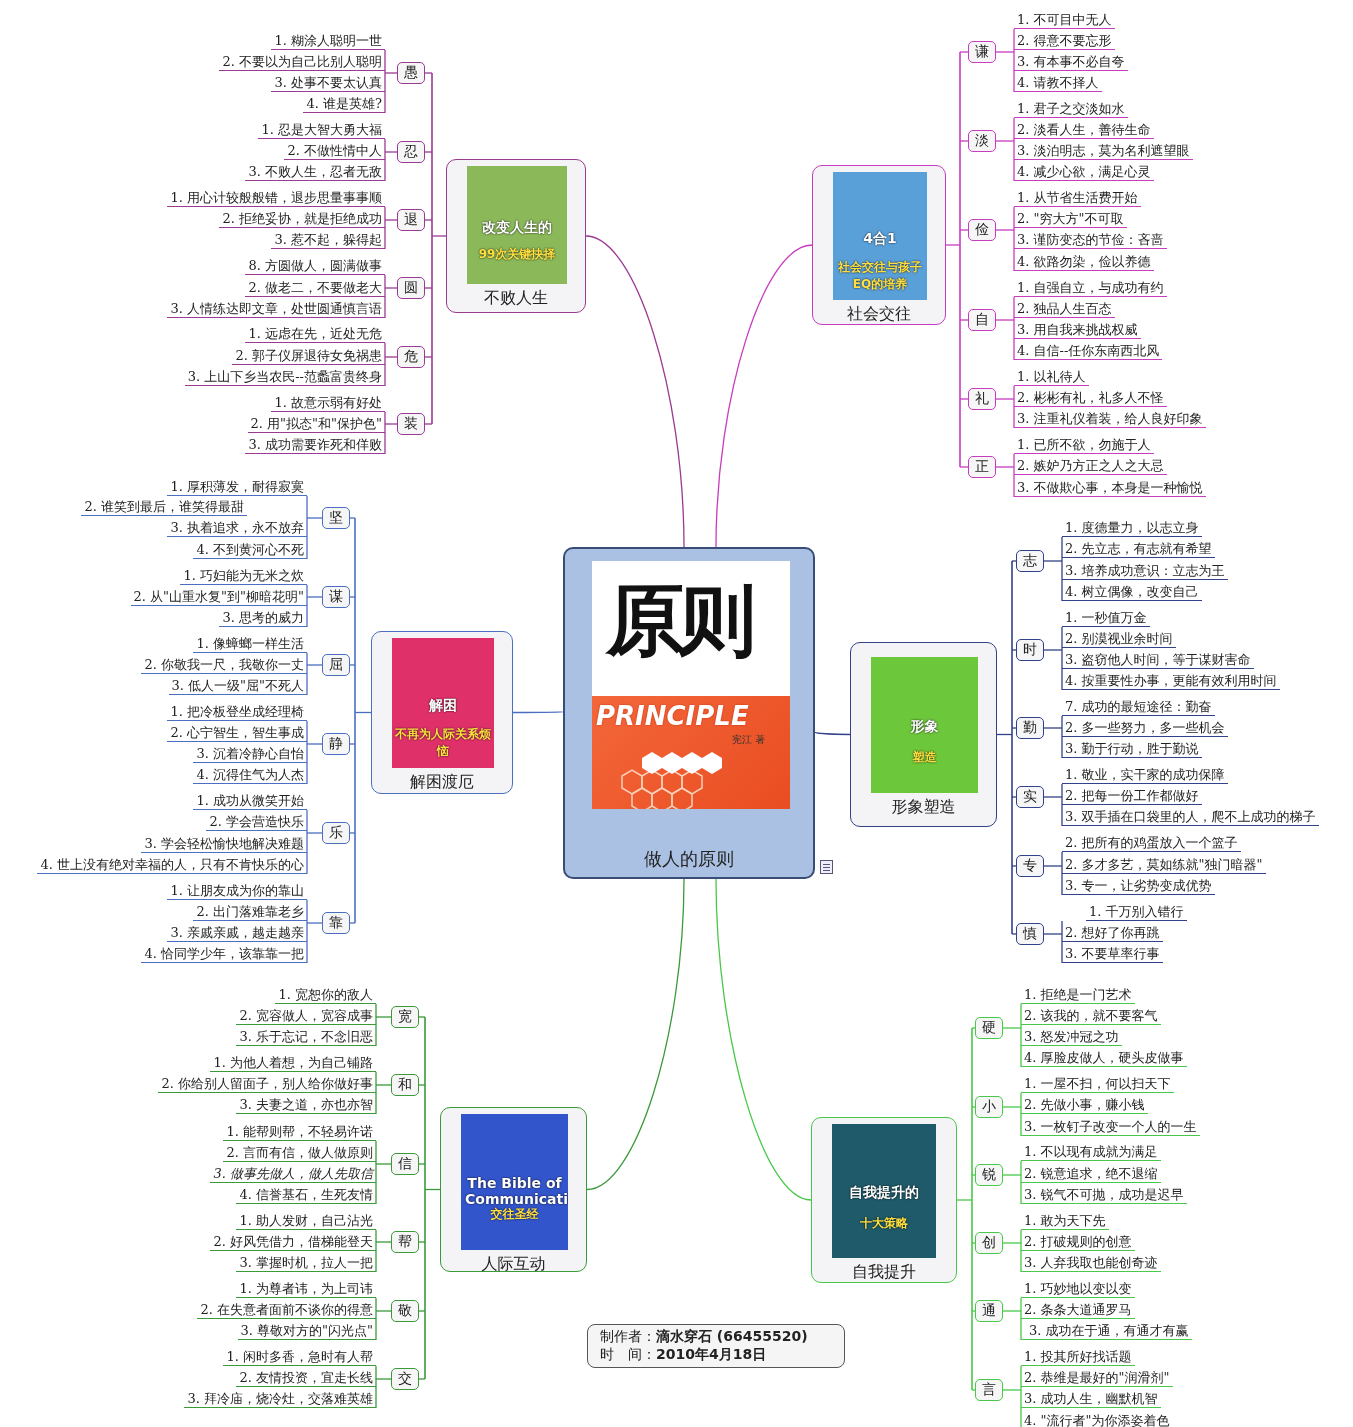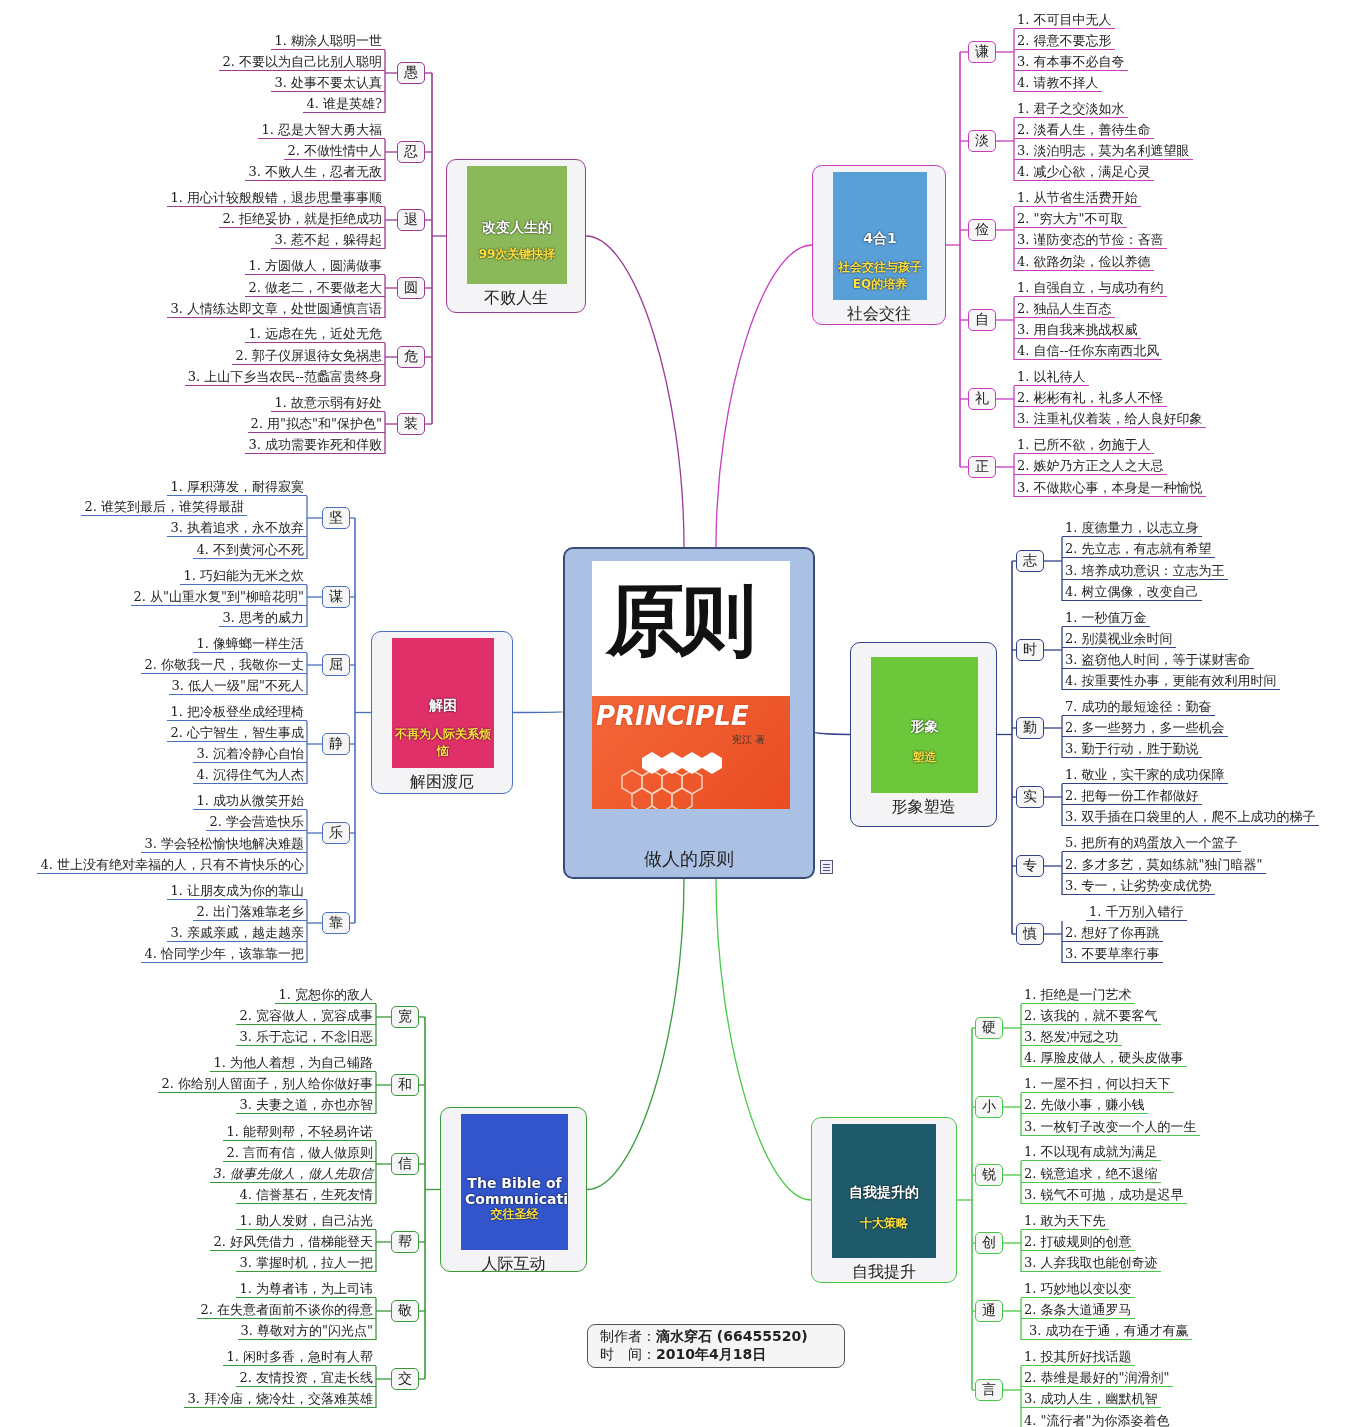--- a/index.html
+++ b/index.html
@@ -209,21 +209,21 @@
       <div class="leaf" style="top: 95px; border-bottom: 1.5px solid rgb(155, 58, 147); right: 968px; text-align: right;">4. 谁是英雄?</div>
       <div class="cat" style="left: 397px; top: 141px; border-color: rgb(155, 58, 147);">忍</div>
       <div class="leaf" style="top: 121px; border-bottom: 1.5px solid rgb(155, 58, 147); right: 968px; text-align: right;">1. 忍是大智大勇大福</div>
       <div class="leaf" style="top: 142px; border-bottom: 1.5px solid rgb(155, 58, 147); right: 968px; text-align: right;">2. 不做性情中人</div>
       <div class="leaf" style="top: 163px; border-bottom: 1.5px solid rgb(155, 58, 147); right: 968px; text-align: right;">3. 不败人生，忍者无敌</div>
       <div class="cat" style="left: 397px; top: 209px; border-color: rgb(155, 58, 147);">退</div>
       <div class="leaf" style="top: 189px; border-bottom: 1.5px solid rgb(155, 58, 147); right: 968px; text-align: right;">1. 用心计较般般错，退步思量事事顺</div>
       <div class="leaf" style="top: 210px; border-bottom: 1.5px solid rgb(155, 58, 147); right: 968px; text-align: right;">2. 拒绝妥协，就是拒绝成功</div>
       <div class="leaf" style="top: 231px; border-bottom: 1.5px solid rgb(155, 58, 147); right: 968px; text-align: right;">3. 惹不起，躲得起</div>
       <div class="cat" style="left: 397px; top: 277px; border-color: rgb(155, 58, 147);">圆</div>
-      <div class="leaf" style="top: 257px; border-bottom: 1.5px solid rgb(155, 58, 147); right: 968px; text-align: right;">1. 方圆做人，圆满做事</div>
+      <div class="leaf" style="top: 257px; border-bottom: 1.5px solid rgb(155, 58, 147); right: 968px; text-align: right;">8. 方圆做人，圆满做事</div>
       <div class="leaf" style="top: 279px; border-bottom: 1.5px solid rgb(155, 58, 147); right: 968px; text-align: right;">2. 做老二，不要做老大</div>
       <div class="leaf" style="top: 300px; border-bottom: 1.5px solid rgb(155, 58, 147); right: 968px; text-align: right;">3. 人情练达即文章，处世圆通慎言语</div>
       <div class="cat" style="left: 397px; top: 346px; border-color: rgb(155, 58, 147);">危</div>
       <div class="leaf" style="top: 325px; border-bottom: 1.5px solid rgb(155, 58, 147); right: 968px; text-align: right;">1. 远虑在先，近处无危</div>
       <div class="leaf" style="top: 347px; border-bottom: 1.5px solid rgb(155, 58, 147); right: 968px; text-align: right;">2. 郭子仪屏退待女免祸患</div>
       <div class="leaf" style="top: 368px; border-bottom: 1.5px solid rgb(155, 58, 147); right: 968px; text-align: right;">3. 上山下乡当农民--范蠡富贵终身</div>
       <div class="cat" style="left: 397px; top: 413px; border-color: rgb(155, 58, 147);">装</div>
       <div class="leaf" style="top: 394px; border-bottom: 1.5px solid rgb(155, 58, 147); right: 968px; text-align: right;">1. 故意示弱有好处</div>
       <div class="leaf" style="top: 415px; border-bottom: 1.5px solid rgb(155, 58, 147); right: 968px; text-align: right;">2. 用"拟态"和"保护色"</div>
       <div class="leaf" style="top: 436px; border-bottom: 1.5px solid rgb(155, 58, 147); right: 968px; text-align: right;">3. 成功需要诈死和佯败</div>
@@ -316,21 +316,21 @@
       <div class="leaf" style="top: 672px; border-bottom: 1.5px solid rgb(50, 65, 138); left: 1062px;">4. 按重要性办事，更能有效利用时间</div>
       <div class="cat" style="left: 1016px; top: 717px; border-color: rgb(50, 65, 138);">勤</div>
       <div class="leaf" style="top: 698px; border-bottom: 1.5px solid rgb(50, 65, 138); left: 1062px;">7. 成功的最短途径：勤奋</div>
       <div class="leaf" style="top: 719px; border-bottom: 1.5px solid rgb(50, 65, 138); left: 1062px;">2. 多一些努力，多一些机会</div>
       <div class="leaf" style="top: 740px; border-bottom: 1.5px solid rgb(50, 65, 138); left: 1062px;">3. 勤于行动，胜于勤说</div>
       <div class="cat" style="left: 1016px; top: 786px; border-color: rgb(50, 65, 138);">实</div>
       <div class="leaf" style="top: 766px; border-bottom: 1.5px solid rgb(50, 65, 138); left: 1062px;">1. 敬业，实干家的成功保障</div>
       <div class="leaf" style="top: 787px; border-bottom: 1.5px solid rgb(50, 65, 138); left: 1062px;">2. 把每一份工作都做好</div>
       <div class="leaf" style="top: 808px; border-bottom: 1.5px solid rgb(50, 65, 138); left: 1062px;">3. 双手插在口袋里的人，爬不上成功的梯子</div>
       <div class="cat" style="left: 1016px; top: 855px; border-color: rgb(50, 65, 138);">专</div>
-      <div class="leaf" style="top: 834px; border-bottom: 1.5px solid rgb(50, 65, 138); left: 1062px;">5. 把所有的鸡蛋放入一个篮子</div>
+      <div class="leaf" style="top: 834px; border-bottom: 1.5px solid rgb(50, 65, 138); left: 1062px;">2. 把所有的鸡蛋放入一个篮子</div>
       <div class="leaf" style="top: 856px; border-bottom: 1.5px solid rgb(50, 65, 138); left: 1062px;">2. 多才多艺，莫如练就"独门暗器"</div>
       <div class="leaf" style="top: 877px; border-bottom: 1.5px solid rgb(50, 65, 138); left: 1062px;">3. 专一，让劣势变成优势</div>
       <div class="cat" style="left: 1016px; top: 923px; border-color: rgb(50, 65, 138);">慎</div>
       <div class="leaf" style="top: 903px; border-bottom: 1.5px solid rgb(50, 65, 138); left: 1062px; margin-left: 24px;">1. 千万别入错行</div>
       <div class="leaf" style="top: 924px; border-bottom: 1.5px solid rgb(50, 65, 138); left: 1062px;">2. 想好了你再跳</div>
       <div class="leaf" style="top: 945px; border-bottom: 1.5px solid rgb(50, 65, 138); left: 1062px;">3. 不要草率行事</div>
       <div class="node" style="left: 440px; top: 1107px; width: 147px; height: 165px; border: 1.5px solid rgb(58, 154, 58);">
         <div class="cover" style="left: 20px; top: 6px; width: 107px; height: 136px; background: rgb(51, 85, 204);">
           <div style="position: absolute; left: 4px; right: 4px; top: 61.2px; font-size: 14px; font-weight: bold; color: rgb(255, 255, 255); text-shadow: rgb(0, 0, 0) 0px 0px 2px; font-family: &quot;DejaVu Sans&quot;, sans-serif;">The Bible of Communication</div>
           <div style="position: absolute; left: 2px; right: 2px; top: 92.48px; font-size: 12px; font-weight: bold; color: rgb(255, 224, 64); text-shadow: rgb(0, 0, 0) 0px 0px 2px; font-family: &quot;DejaVu Sans&quot;, sans-serif;">交往圣经</div>

